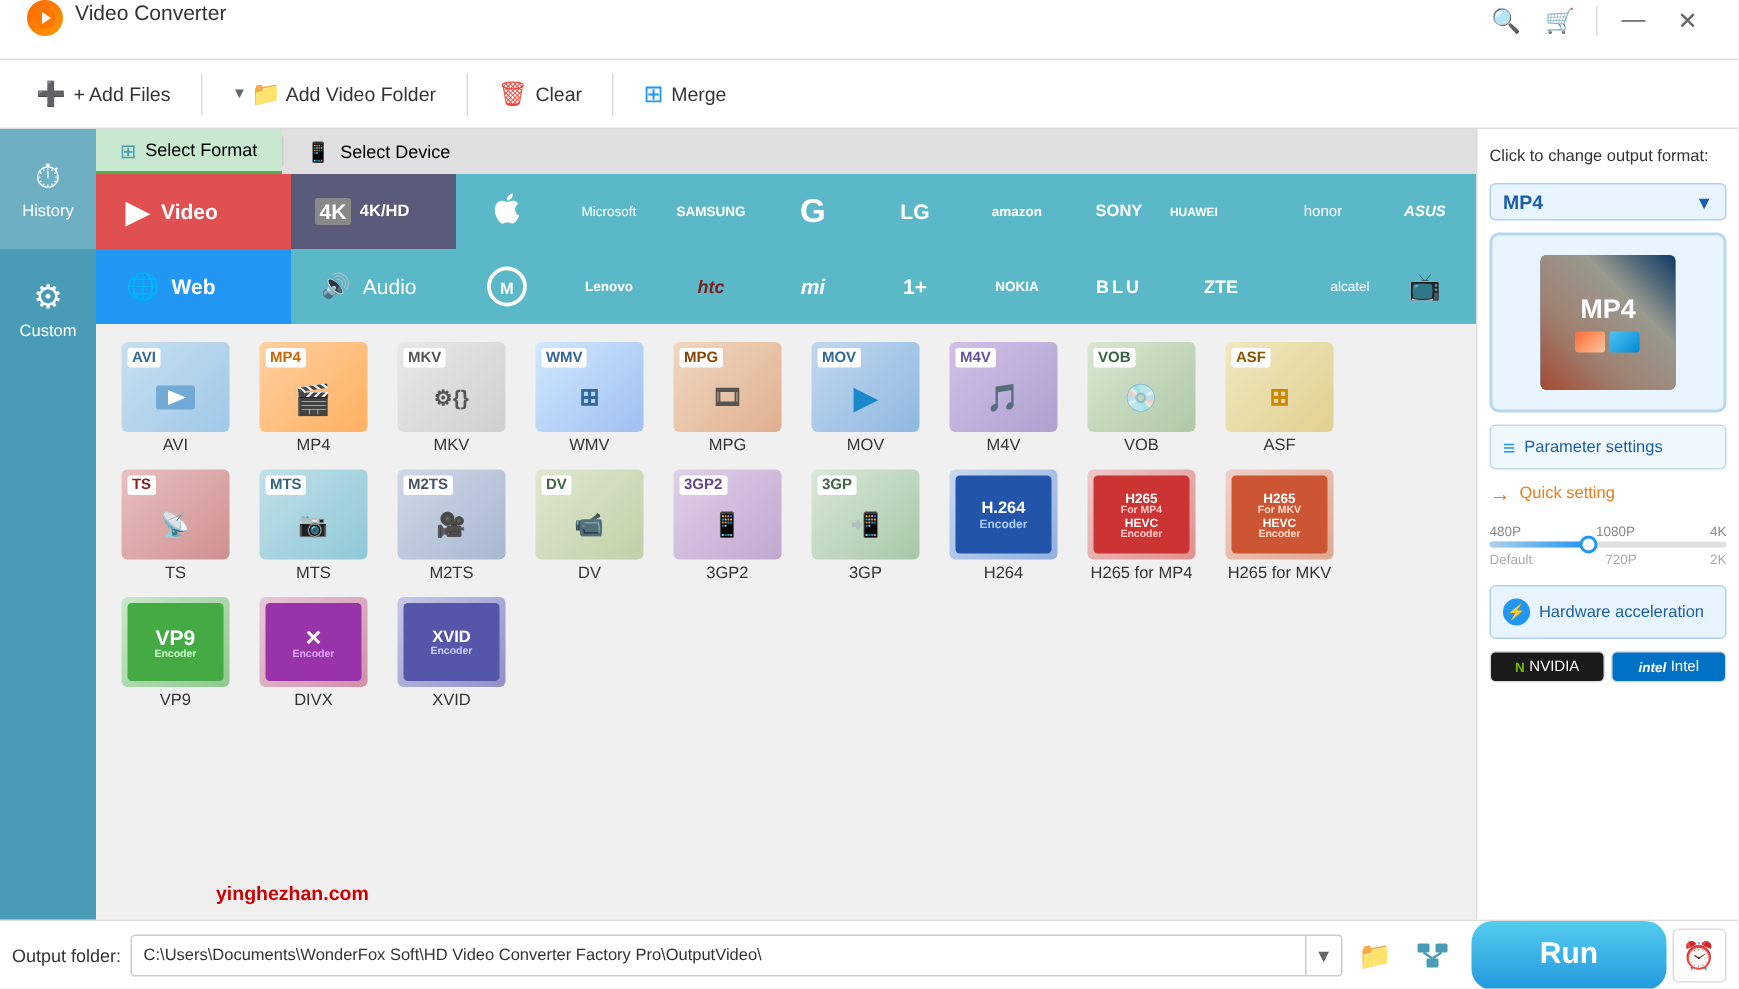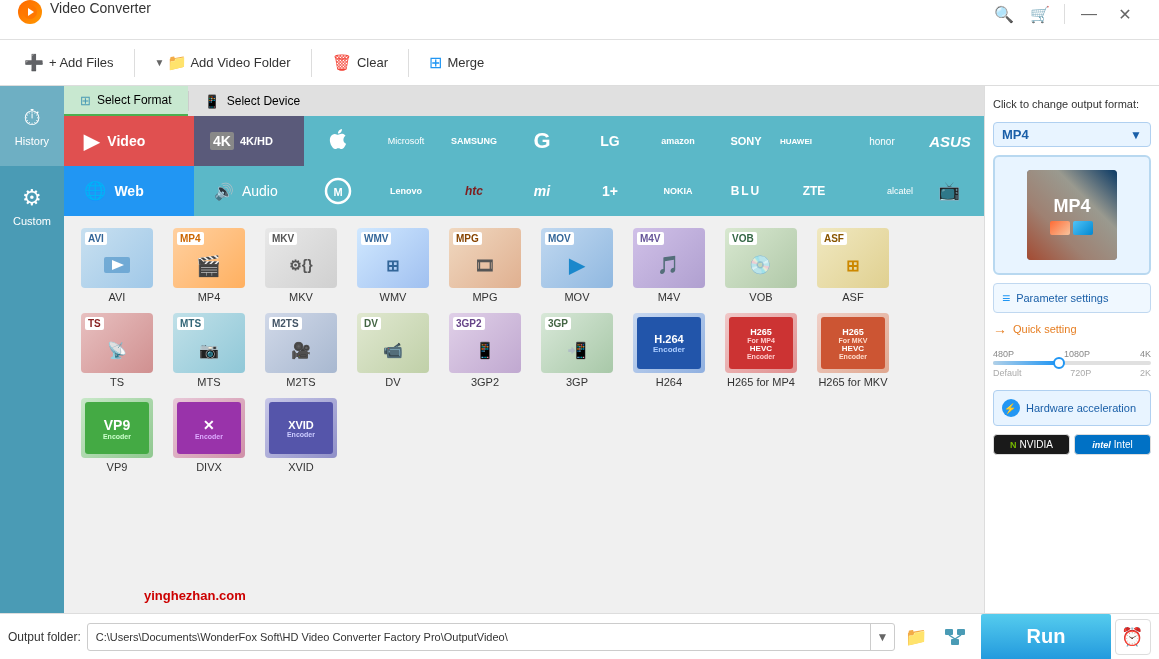--- a/index.html
+++ b/index.html
@@ -222,21 +222,21 @@
           <div style="width:68px;height:50px;display:flex;align-items:center;justify-content:center;cursor:pointer;">
             <span style="color:white;font-size:11px;font-weight:bold;">SONY</span>
           </div>
           <div style="width:68px;height:50px;display:flex;align-items:center;cursor:pointer;">
             <span style="color:white;font-size:8px;font-weight:bold;">HUAWEI</span>
           </div>
           <div style="width:68px;height:50px;display:flex;align-items:center;justify-content:center;cursor:pointer;">
             <span style="color:white;font-size:10px;">honor</span>
           </div>
           <div style="width:68px;height:50px;display:flex;align-items:center;justify-content:center;cursor:pointer;">
-            <span style="color:white;font-size:15px;font-style:italic;font-weight:bold;">ASUS</span>
+            <span style="color:white;font-size:10px;font-style:italic;font-weight:bold;">ASUS</span>
           </div>
         </div>
 
         <div style="display:flex;background:#5bb8c8;height:50px;align-items:center;overflow:hidden;">
           <div style="width:68px;height:50px;display:flex;align-items:center;justify-content:center;cursor:pointer;">
             <svg width="28" height="28" viewBox="0 0 28 28" fill="white">
                 <circle cx="14" cy="14" r="12" fill="none" stroke="white" stroke-width="2.5"></circle>
                 <text x="14" y="19" text-anchor="middle" font-size="11" fill="white" font-weight="bold">M</text>
               </svg>
           </div>
@@ -545,16 +545,16 @@
     <svg width="24" height="24" viewBox="0 0 24 24" fill="#4a9bb5">
         <rect x="2" y="4" width="8" height="6" rx="1"></rect>
         <rect x="14" y="4" width="8" height="6" rx="1"></rect>
         <rect x="8" y="14" width="8" height="6" rx="1"></rect>
         <line x1="6" y1="10" x2="12" y2="14" stroke="#4a9bb5" stroke-width="1.5"></line>
         <line x1="18" y1="10" x2="12" y2="14" stroke="#4a9bb5" stroke-width="1.5"></line>
       </svg>
   </div>
 
   <div style="display:flex;align-items:center;gap:4px;margin-left:4px;">
-    <button style="background:linear-gradient(to bottom,#55ccee,#2299dd);color:white;border:none;padding:0 28px;height:46px;font-size:20px;font-weight:bold;cursor:pointer;border-radius:2px;width:130px;">Run</button>
+    <button style="background:linear-gradient(to bottom,#55ccee,#2299dd);color:white;border:none;padding:0 28px;height:46px;font-size:20px;font-weight:bold;cursor:pointer;border-radius:14px;width:130px;">Run</button>
     <div style="width:36px;height:36px;background:#fff;border:1px solid #ddd;border-radius:4px;display:flex;align-items:center;justify-content:center;cursor:pointer;font-size:18px;color:#ff9800;">⏰</div>
   </div>
 </div>
 
 </body></html>

